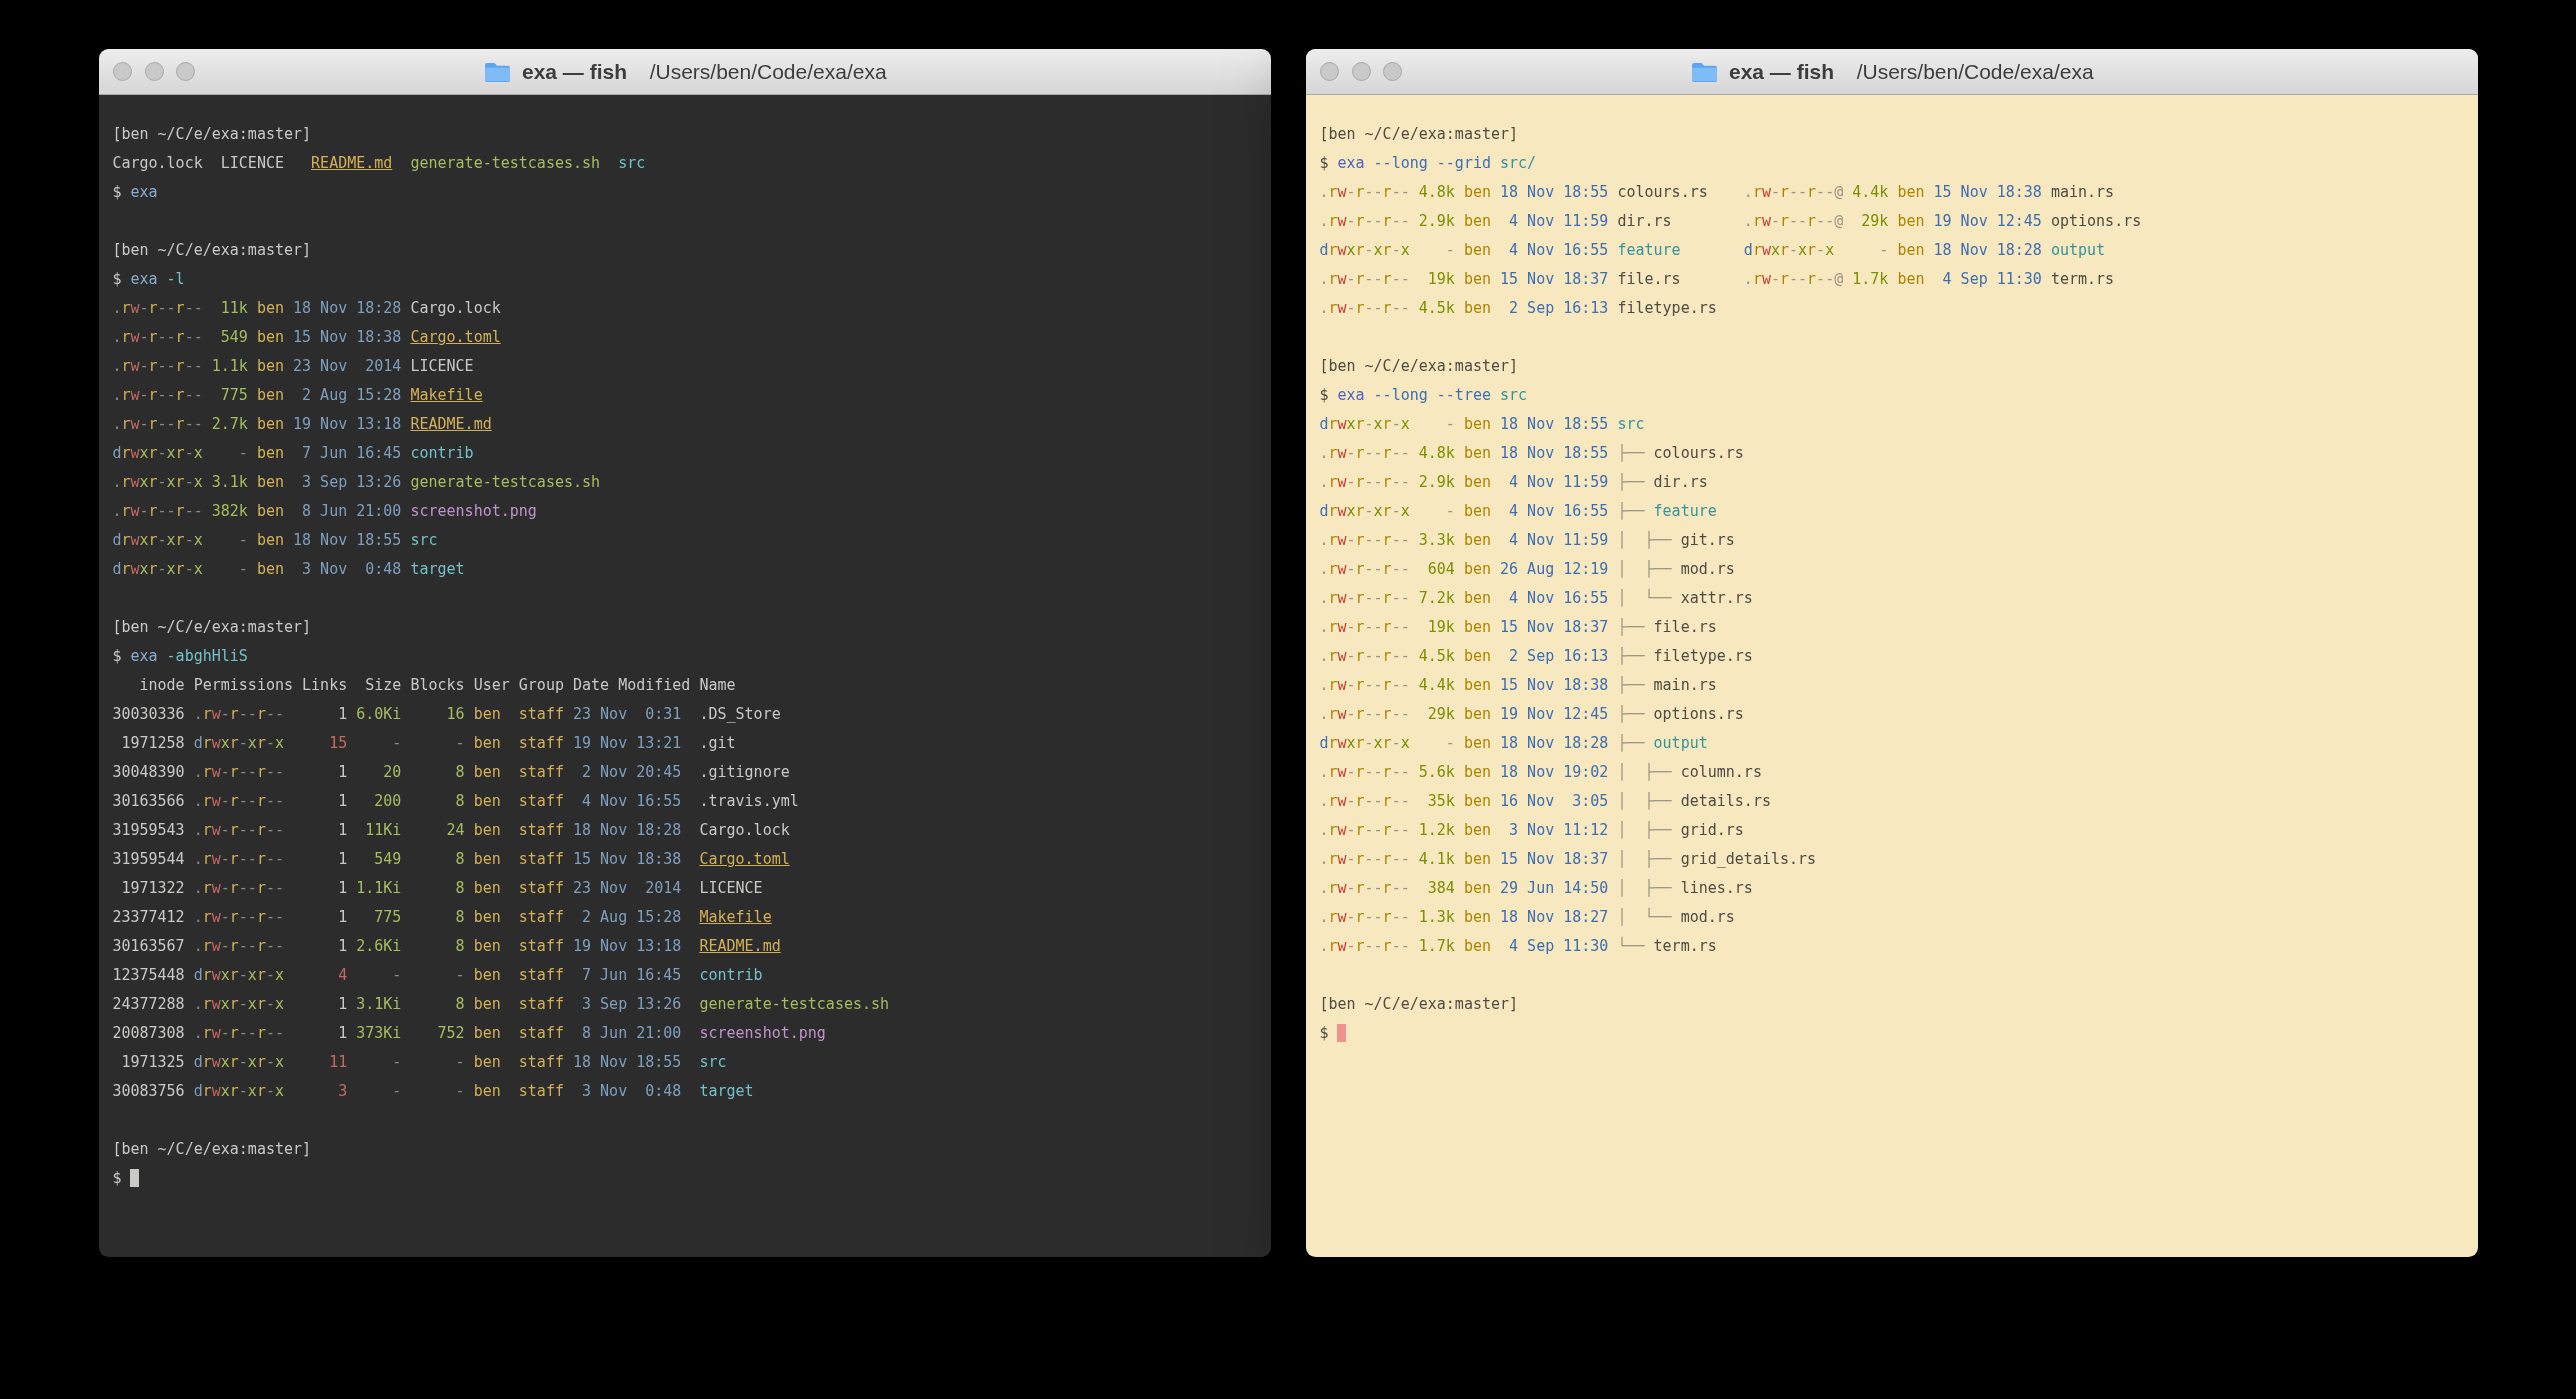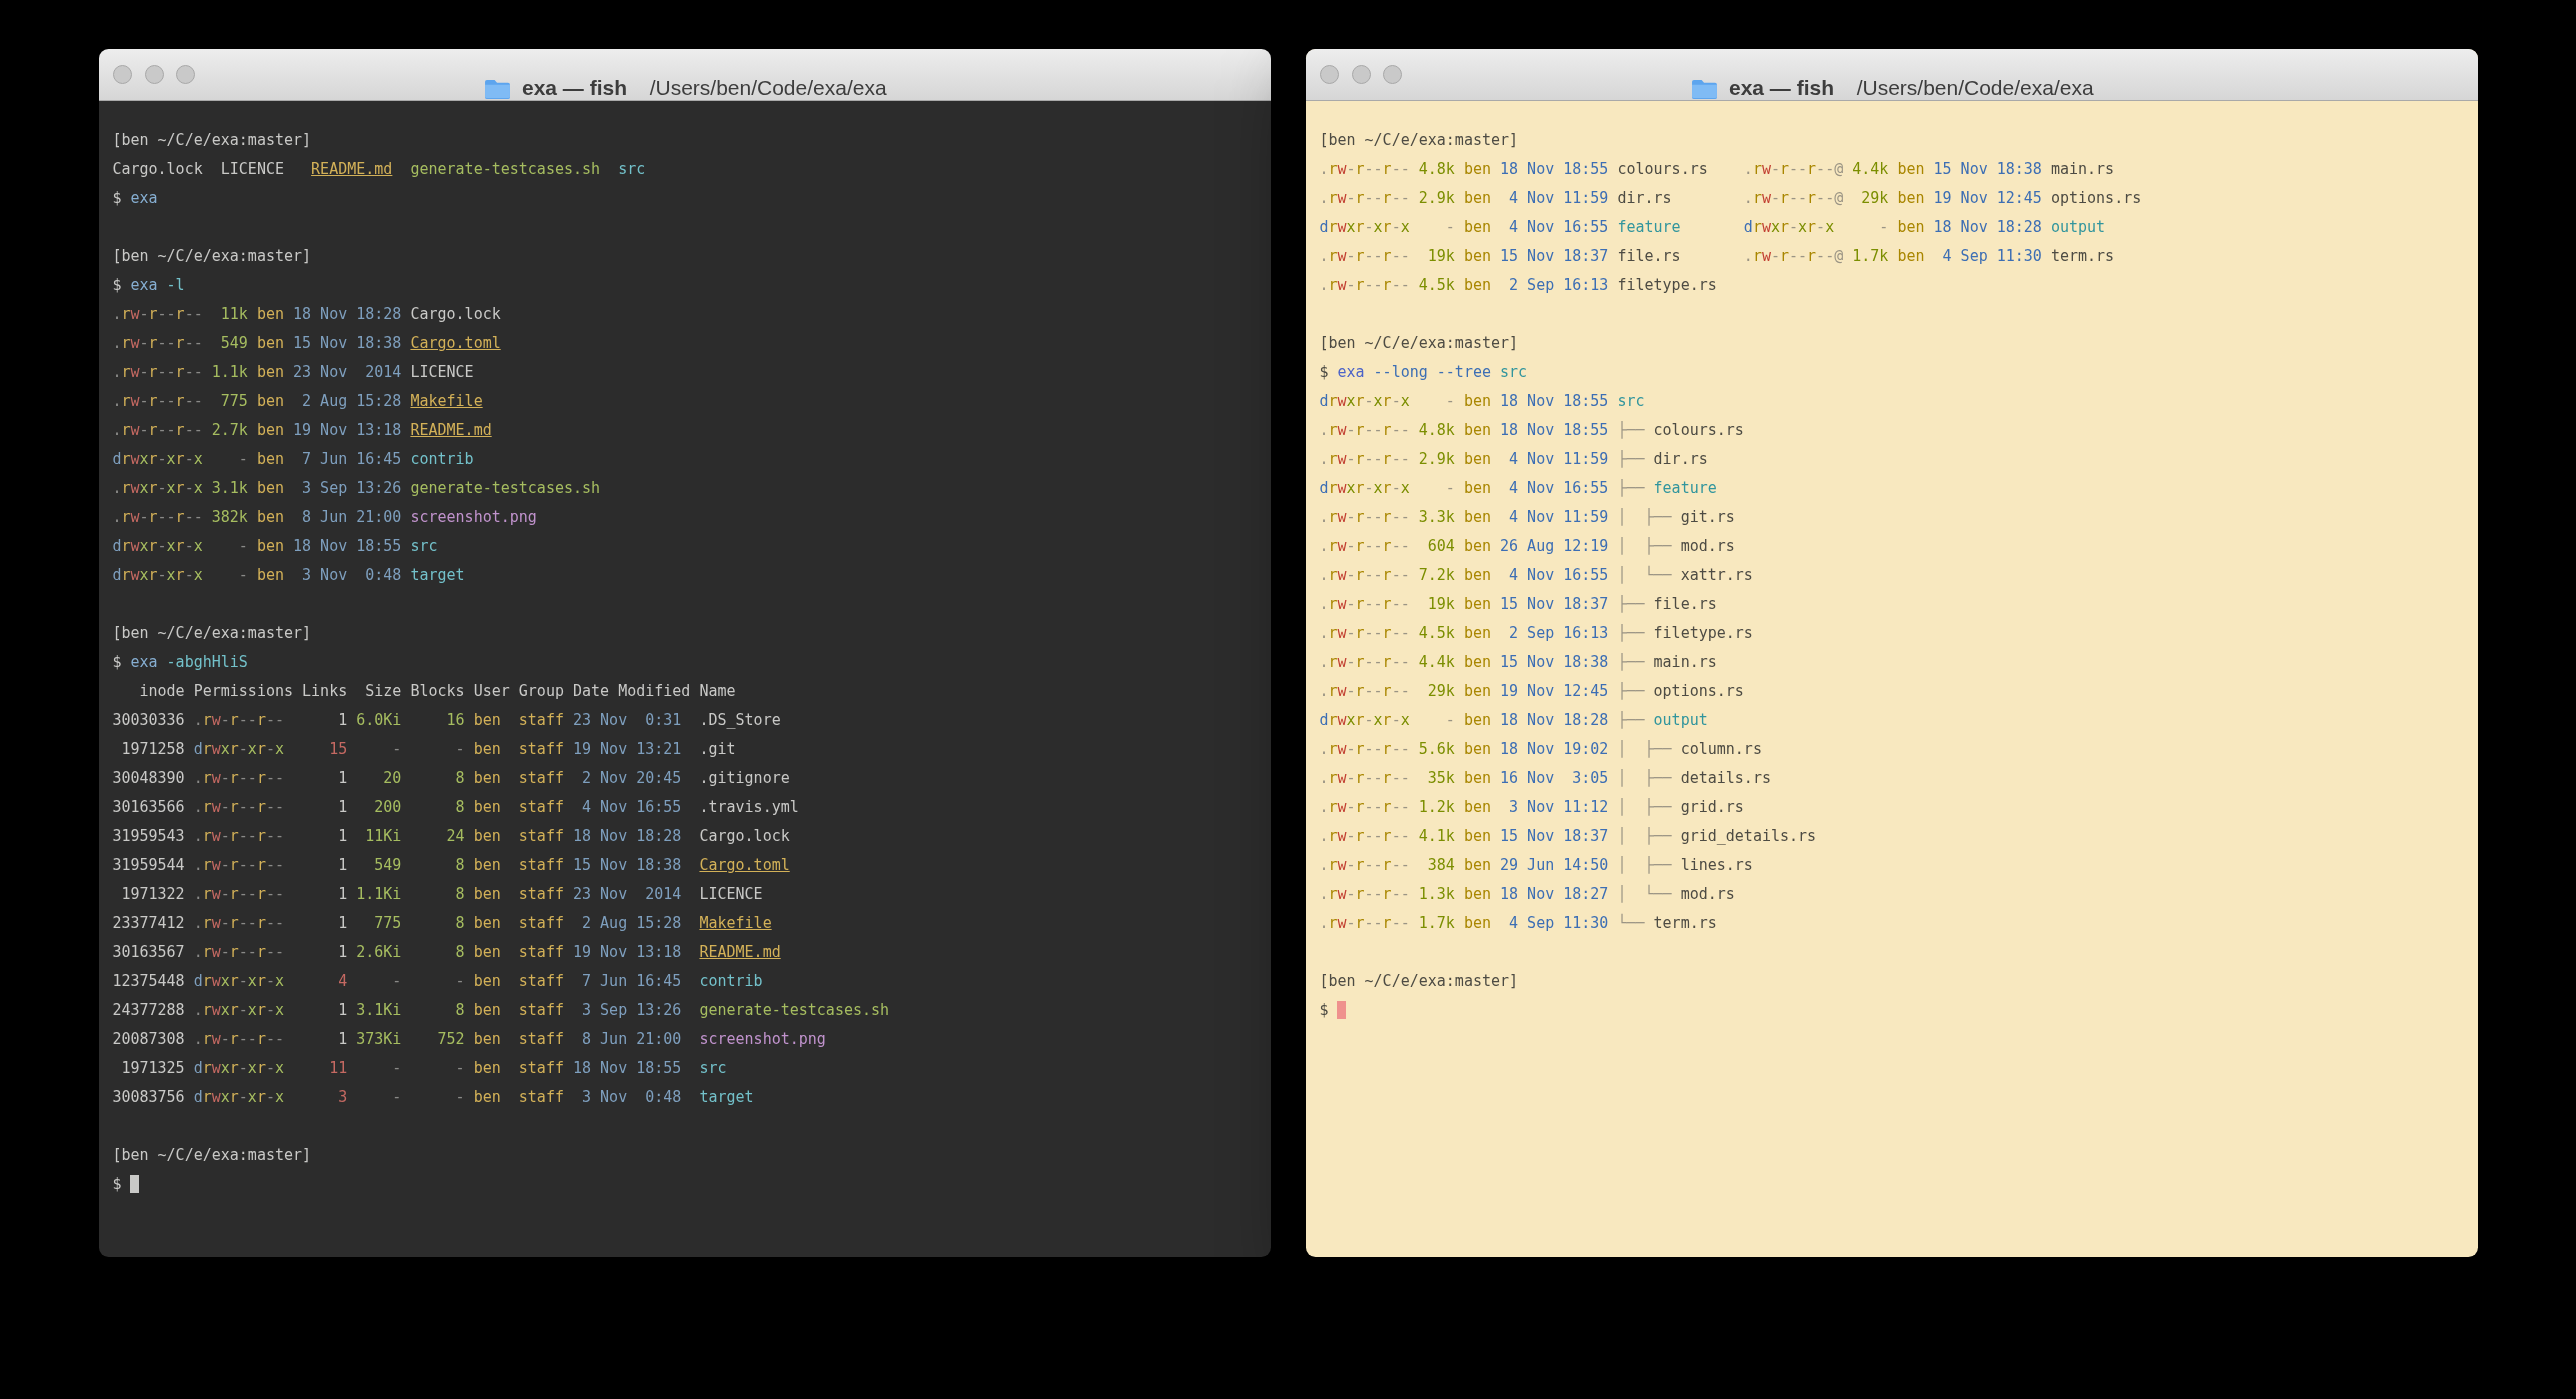--- a/index.html
+++ b/index.html
@@ -2,22 +2,22 @@
 <html><head>
 <meta charset="utf-8">
 <style>
   *{margin:0;padding:0;box-sizing:border-box}
   html,body{width:2576px;height:1400px;background:#000;overflow:hidden}
   body{position:relative;font-family:"Liberation Sans",sans-serif}
   .window{position:absolute;top:49px;width:1172px;height:1208px;border-radius:9.6px;overflow:hidden;
           background:var(--bg);box-shadow:0 29px 77px rgba(0,0,0,.65)}
   #win-0{left:99px}
   #win-1{left:1306px}
-  .titlebar{position:relative;height:52px;background:linear-gradient(#ededed,#d6d6d6);
-            border-bottom:1px solid #a9a9a9;display:flex;align-items:flex-end;justify-content:center}
+  .titlebar{position:relative;height:46px;background:linear-gradient(#ededed,#d6d6d6);
+            border-bottom:1px solid #a9a9a9;display:flex;align-items:center;justify-content:center}
   .traffic{position:absolute;left:14.4px;top:0;height:100%;display:flex;align-items:center;gap:12.5px}
   .tl{width:19px;height:19px;border-radius:50%;background:#c9c9c9;border:1px solid #a8a8a8;display:inline-block}
   .title{display:flex;align-items:center;gap:9.6px;font-size:21px;color:#3d3d3d;white-space:nowrap}
   .title-app{font-weight:700}
   .title-path{margin-left:13px;font-weight:400}
   .folder{display:flex;align-items:center}
   .term{padding:25px 13.4px 0;font-family:"DejaVu Sans Mono",monospace;font-size:15px;line-height:29px}
   .t-line{white-space:pre}
   .s-f{color:var(--fg)}
   .s-d{color:var(--dim)}
@@ -108,20 +108,21 @@
           <path d="M2 5 q0-2 2-2 h8 l2.5 3 H26 q2 0 2 2 v13 q0 2 -2 2 H4 q-2 0 -2 -2 z" fill="#5da5ee"></path>
           <path d="M2 8 h26 v12 q0 2 -2 2 H4 q-2 0 -2 -2 z" fill="#7fbbf5"></path>
         </svg>
       </span>
       <span class="title-app">exa — fish</span>
       <span class="title-path">/Users/ben/Code/exa/exa</span>
     </div>
   </div>
   <div class="term" id="term-1">
       <div class="t-line"><span class="s-f">[ben ~/C/e/exa:master]</span></div>
+      <div class="t-line"><span class="s-f">$ </span><span class="s-C">exa</span><span class="s-f"> </span><span class="s-p">--long --grid</span><span class="s-f"> </span><span class="s-c">src/</span></div>
       <div class="t-line"><span class="s-d">.</span><span class="s-y">r</span><span class="s-r">w</span><span class="s-d">-</span><span class="s-y">r</span><span class="s-d">-</span><span class="s-d">-</span><span class="s-y">r</span><span class="s-d">-</span><span class="s-d">-</span><span class="s-f"> </span><span class="s-g">4.8k</span><span class="s-f"> </span><span class="s-y">ben</span><span class="s-f"> </span><span class="s-b">18 Nov 18:55</span><span class="s-f"> </span><span class="s-f">colours.rs</span><span class="s-f">    </span><span class="s-d">.</span><span class="s-y">r</span><span class="s-r">w</span><span class="s-d">-</span><span class="s-y">r</span><span class="s-d">-</span><span class="s-d">-</span><span class="s-y">r</span><span class="s-d">-</span><span class="s-d">-</span><span class="s-d">@</span><span class="s-f"> </span><span class="s-g">4.4k</span><span class="s-f"> </span><span class="s-y">ben</span><span class="s-f"> </span><span class="s-b">15 Nov 18:38</span><span class="s-f"> </span><span class="s-f">main.rs</span></div>
       <div class="t-line"><span class="s-d">.</span><span class="s-y">r</span><span class="s-r">w</span><span class="s-d">-</span><span class="s-y">r</span><span class="s-d">-</span><span class="s-d">-</span><span class="s-y">r</span><span class="s-d">-</span><span class="s-d">-</span><span class="s-f"> </span><span class="s-g">2.9k</span><span class="s-f"> </span><span class="s-y">ben</span><span class="s-f"> </span><span class="s-b"> 4 Nov 11:59</span><span class="s-f"> </span><span class="s-f">dir.rs</span><span class="s-f">        </span><span class="s-d">.</span><span class="s-y">r</span><span class="s-r">w</span><span class="s-d">-</span><span class="s-y">r</span><span class="s-d">-</span><span class="s-d">-</span><span class="s-y">r</span><span class="s-d">-</span><span class="s-d">-</span><span class="s-d">@</span><span class="s-f"> </span><span class="s-g"> 29k</span><span class="s-f"> </span><span class="s-y">ben</span><span class="s-f"> </span><span class="s-b">19 Nov 12:45</span><span class="s-f"> </span><span class="s-f">options.rs</span></div>
       <div class="t-line"><span class="s-b">d</span><span class="s-y">r</span><span class="s-r">w</span><span class="s-g">x</span><span class="s-y">r</span><span class="s-d">-</span><span class="s-g">x</span><span class="s-y">r</span><span class="s-d">-</span><span class="s-g">x</span><span class="s-f"> </span><span class="s-d">   -</span><span class="s-f"> </span><span class="s-y">ben</span><span class="s-f"> </span><span class="s-b"> 4 Nov 16:55</span><span class="s-f"> </span><span class="s-c">feature</span><span class="s-f">       </span><span class="s-b">d</span><span class="s-y">r</span><span class="s-r">w</span><span class="s-g">x</span><span class="s-y">r</span><span class="s-d">-</span><span class="s-g">x</span><span class="s-y">r</span><span class="s-d">-</span><span class="s-g">x</span><span class="s-f">  </span><span class="s-d">   -</span><span class="s-f"> </span><span class="s-y">ben</span><span class="s-f"> </span><span class="s-b">18 Nov 18:28</span><span class="s-f"> </span><span class="s-c">output</span></div>
       <div class="t-line"><span class="s-d">.</span><span class="s-y">r</span><span class="s-r">w</span><span class="s-d">-</span><span class="s-y">r</span><span class="s-d">-</span><span class="s-d">-</span><span class="s-y">r</span><span class="s-d">-</span><span class="s-d">-</span><span class="s-f"> </span><span class="s-g"> 19k</span><span class="s-f"> </span><span class="s-y">ben</span><span class="s-f"> </span><span class="s-b">15 Nov 18:37</span><span class="s-f"> </span><span class="s-f">file.rs</span><span class="s-f">       </span><span class="s-d">.</span><span class="s-y">r</span><span class="s-r">w</span><span class="s-d">-</span><span class="s-y">r</span><span class="s-d">-</span><span class="s-d">-</span><span class="s-y">r</span><span class="s-d">-</span><span class="s-d">-</span><span class="s-d">@</span><span class="s-f"> </span><span class="s-g">1.7k</span><span class="s-f"> </span><span class="s-y">ben</span><span class="s-f"> </span><span class="s-b"> 4 Sep 11:30</span><span class="s-f"> </span><span class="s-f">term.rs</span></div>
       <div class="t-line"><span class="s-d">.</span><span class="s-y">r</span><span class="s-r">w</span><span class="s-d">-</span><span class="s-y">r</span><span class="s-d">-</span><span class="s-d">-</span><span class="s-y">r</span><span class="s-d">-</span><span class="s-d">-</span><span class="s-f"> </span><span class="s-g">4.5k</span><span class="s-f"> </span><span class="s-y">ben</span><span class="s-f"> </span><span class="s-b"> 2 Sep 16:13</span><span class="s-f"> </span><span class="s-f">filetype.rs</span></div>
       <div class="t-line">&nbsp;</div>
       <div class="t-line"><span class="s-f">[ben ~/C/e/exa:master]</span></div>
       <div class="t-line"><span class="s-f">$ </span><span class="s-C">exa</span><span class="s-f"> </span><span class="s-p">--long --tree</span><span class="s-f"> </span><span class="s-c">src</span></div>
       <div class="t-line"><span class="s-b">d</span><span class="s-y">r</span><span class="s-r">w</span><span class="s-g">x</span><span class="s-y">r</span><span class="s-d">-</span><span class="s-g">x</span><span class="s-y">r</span><span class="s-d">-</span><span class="s-g">x</span><span class="s-f"> </span><span class="s-d">   -</span><span class="s-f"> </span><span class="s-y">ben</span><span class="s-f"> </span><span class="s-b">18 Nov 18:55</span><span class="s-f"> </span><span class="s-c">src</span></div>
       <div class="t-line"><span class="s-d">.</span><span class="s-y">r</span><span class="s-r">w</span><span class="s-d">-</span><span class="s-y">r</span><span class="s-d">-</span><span class="s-d">-</span><span class="s-y">r</span><span class="s-d">-</span><span class="s-d">-</span><span class="s-f"> </span><span class="s-g">4.8k</span><span class="s-f"> </span><span class="s-y">ben</span><span class="s-f"> </span><span class="s-b">18 Nov 18:55</span><span class="s-f"> </span><span class="s-d">├── </span><span class="s-f">colours.rs</span></div>

